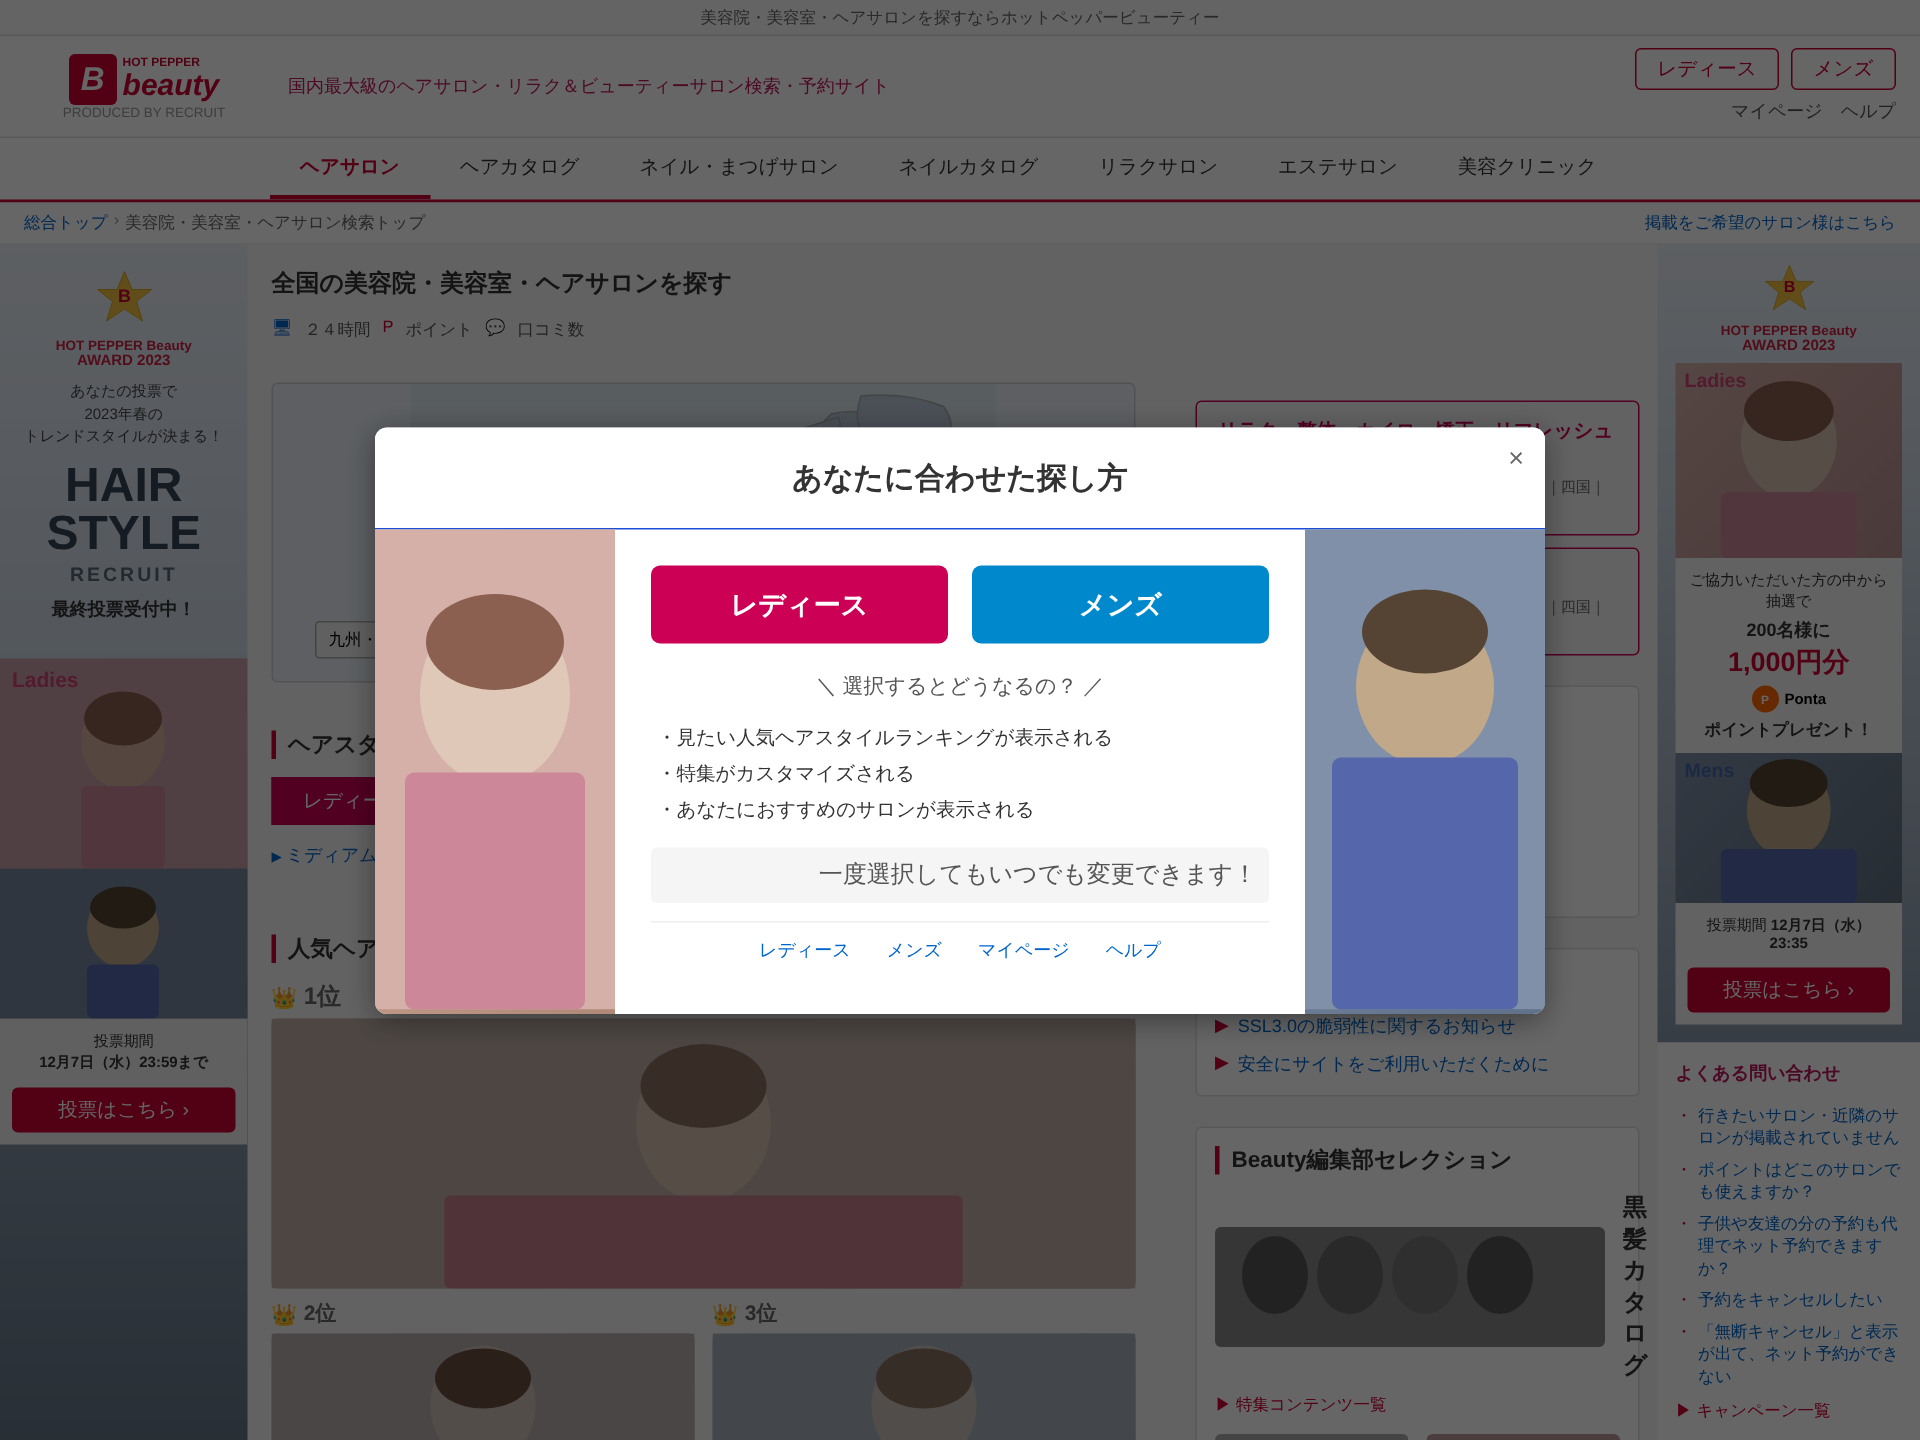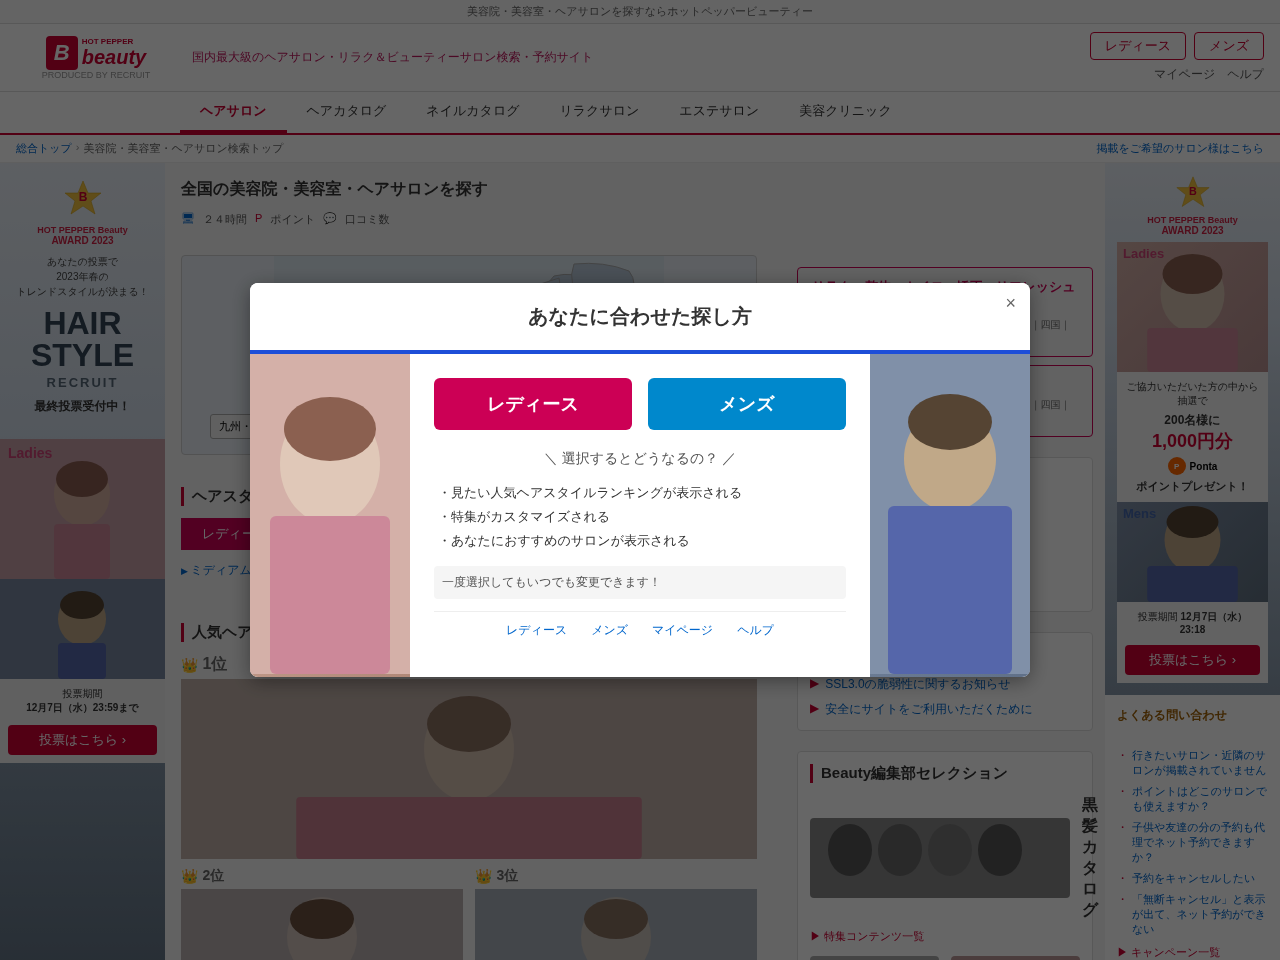--- a/index.html
+++ b/index.html
@@ -75,42 +75,42 @@
     .news-arrow { color: #cc0033; }
     .editorial-card { display: flex; gap: 12px; align-items: center; }
     .more-link { color: #cc0033; font-size: 11px; text-decoration: none; display: flex; align-items: center; gap: 2px; margin-top: 8px; }
 
     
     .editorial-bottom { display: flex; gap: 12px; margin-top: 12px; }
 
     
     .right-award { background: linear-gradient(180deg, #e8eef5 0%, #d0dbe8 30%, #8899aa 100%); padding: 12px; text-align: center; }
     .right-faq { padding: 12px; background: white; border-bottom: 1px solid #eee; }
-    .faq-title { font-weight: bold; font-size: 12px; color: #a16207; margin-bottom: 24px; }
+    .faq-title { font-weight: bold; font-size: 12px; color: #be185d; margin-bottom: 12px; }
     .faq-items { display: flex; flex-direction: column; gap: 6px; }
     .faq-item { font-size: 11px; color: #555; display: flex; align-items: flex-start; gap: 4px; }
     .faq-bullet { color: #cc0033; }
     .right-beauty-clinic { padding: 12px; background: white; }
 
     
     .overlay { position: fixed; top: 0; left: 0; width: 100%; height: 100%; background: rgba(0,0,0,0.6); z-index: 1000; display: flex; align-items: center; justify-content: center; }
     .modal { background: white; border-radius: 8px; width: 780px; max-width: 95vw; position: relative; overflow: hidden; box-shadow: 0 4px 20px rgba(0,0,0,0.4); }
-    .modal-header { background: white; padding: 20px; text-align: center; font-size: 20px; font-weight: bold; color: #333; border-bottom: 4px solid #1d4ed8; }
+    .modal-header { background: white; padding: 20px; text-align: center; font-size: 20px; font-weight: bold; color: #333; border-bottom: 1px solid #1d4ed8; }
     .modal-body { display: flex; align-items: stretch; }
     .modal-lady { width: 160px; min-width: 160px; background: linear-gradient(135deg, #d4b0a0 0%, #b08878 100%); }
     .modal-man { width: 160px; min-width: 160px; background: linear-gradient(135deg, #8090a8 0%, #607088 100%); }
     .modal-center { flex: 1; padding: 24px; }
     .modal-btns { display: flex; gap: 16px; margin-bottom: 20px; }
     .modal-btn-ladies { background: #cc0055; color: white; border: none; border-radius: 6px; padding: 14px 40px; font-size: 18px; font-weight: bold; cursor: pointer; flex: 1; }
     .modal-btn-mens { background: #0088cc; color: white; border: none; border-radius: 6px; padding: 14px 40px; font-size: 18px; font-weight: bold; cursor: pointer; flex: 1; }
     .modal-question { text-align: center; font-size: 14px; color: #555; margin-bottom: 16px; }
     .modal-effects { list-style: none; margin-bottom: 16px; }
     .modal-effects li { font-size: 13px; color: #333; margin-bottom: 6px; padding-left: 4px; }
     .modal-effects li::before { content: '・'; }
-    .modal-note { background: #f5f5f5; border-radius: 4px; text-align: left; padding: 8px; font-size: 12px; color: #555; margin-bottom: 12px; }
+    .modal-note { background: #f5f5f5; border-radius: 4px; text-align: right; padding: 8px; font-size: 16px; color: #555; margin-bottom: 12px; }
     .modal-footer { border-top: 1px solid #eee; padding: 10px; display: flex; justify-content: center; gap: 24px; font-size: 12px; }
     .modal-close { position: absolute; top: 10px; right: 14px; font-size: 18px; cursor: pointer; color: #666; background: none; border: none; }
 
     
     .page-body { display: flex; }
     .page-center { flex: 1; min-width: 0; }
     .two-col { display: flex; gap: 0; }
     .left-col { flex: 1; min-width: 0; padding-right: 12px; }
     .right-col { width: 320px; min-width: 320px; }
 
@@ -151,20 +151,21 @@
     <div style="display:flex;gap:12px;">
       <a class="header-link">マイページ</a>
       <a class="header-link">ヘルプ</a>
     </div>
   </div>
 </div>
 
 <div class="nav-tabs">
   <div class="nav-tab active">ヘアサロン</div>
   <div class="nav-tab">ヘアカタログ</div>
+  <div class="nav-tab">ネイル・まつげサロン</div>
   <div class="nav-tab">ネイルカタログ</div>
   <div class="nav-tab">リラクサロン</div>
   <div class="nav-tab">エステサロン</div>
   <div class="nav-tab">美容クリニック</div>
 </div>
 
 <div class="breadcrumb">
   <a href="#">総合トップ</a>
   <span class="breadcrumb-sep">›</span>
   <span>美容院・美容室・ヘアサロン検索トップ</span>
@@ -461,21 +462,21 @@
         <svg width="100%" height="100">
           <ellipse cx="50%" cy="38" rx="28" ry="32" fill="#c0a888"></ellipse>
           <ellipse cx="50%" cy="20" rx="26" ry="16" fill="#554433"></ellipse>
           <rect x="20%" y="64" width="60%" height="36" fill="#5566aa" rx="4"></rect>
         </svg>
       </div>
 
       <div style="padding:8px;background:#f5f5f5;text-align:center;">
         <div style="font-size:10px;color:#333;text-align:center;margin-bottom:4px;">
           <span>投票期間</span>
-          <span style="font-weight:bold;">12月7日（水）23:18</span>
+          <span style="font-weight:bold;">12月7日（水）23:35</span>
         </div>
         <button class="vote-btn">投票はこちら ›</button>
       </div>
     </div>
 
     <div class="right-faq">
       <div class="faq-title">よくある問い合わせ</div>
       <div class="faq-items">
         <div class="faq-item">
           <span class="faq-bullet">・</span>

